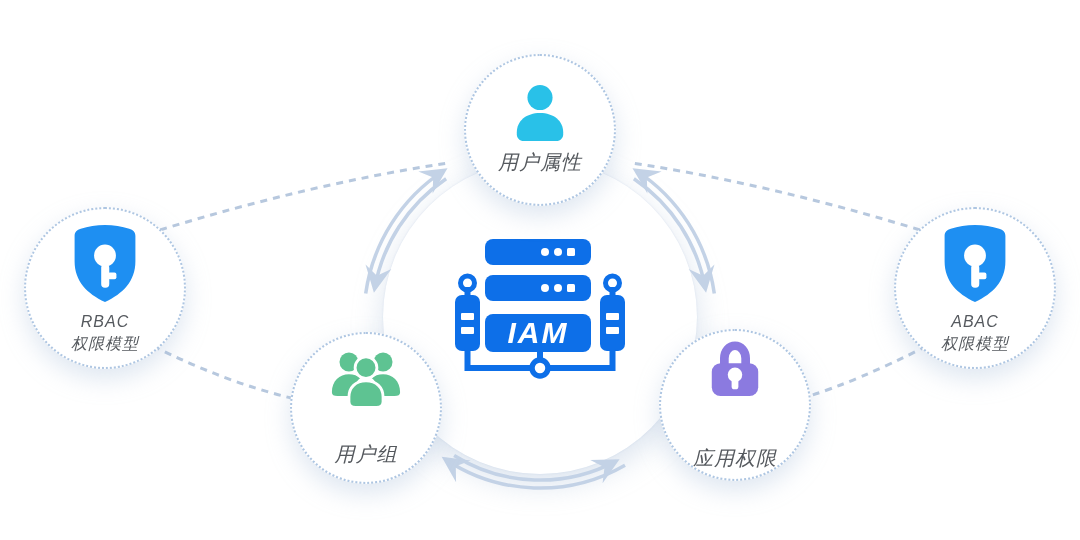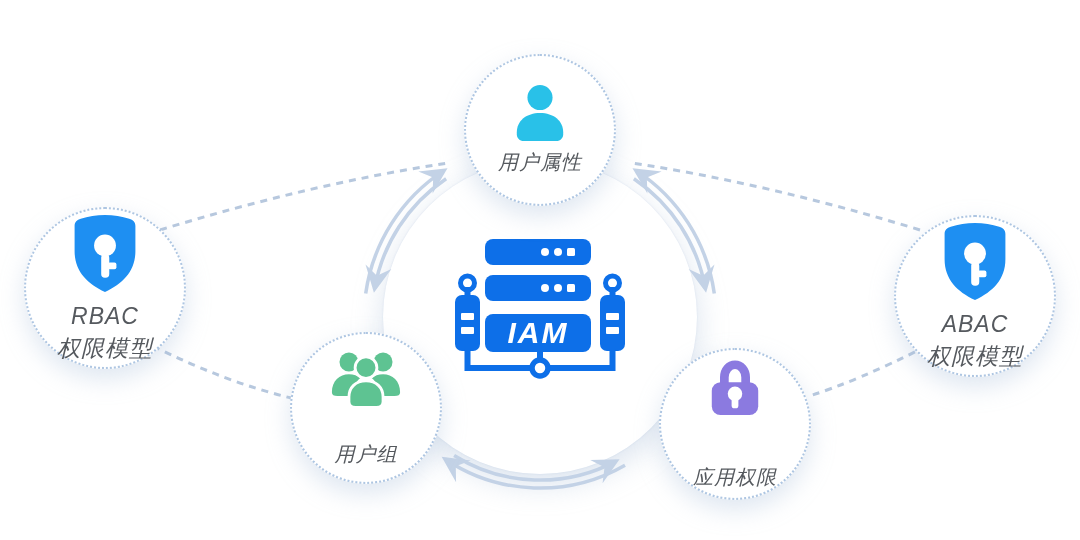--- a/index.html
+++ b/index.html
@@ -27,29 +27,29 @@
   .dash-link{stroke:var(--dash-gray);stroke-width:3;fill:none;stroke-dasharray:7 6;}
   .arrowhead-path{fill:var(--arrow-gray);}
 
   .node{
     position:absolute;background:#fff;border:2px dotted var(--circle-border);border-radius:50%;
     box-shadow:0 10px 24px rgba(164,186,214,.35);
     display:flex;flex-direction:column;align-items:center;justify-content:center;font-style:italic;
   }
   .node-top{left:464px;top:54px;width:152px;height:152px;}
   .node-rbac{left:24px;top:207px;width:162px;height:162px;}
-  .node-abac{left:894px;top:215px;width:162px;height:162px;}
+  .node-abac{left:894px;top:207px;width:162px;height:162px;}
   .node-group{left:290px;top:332px;width:152px;height:152px;gap:24px;}
-  .node-app{left:659px;top:348px;width:152px;height:152px;gap:40px;}
+  .node-app{left:659px;top:329px;width:152px;height:152px;gap:40px;}
 
   .node-label{
     font-size:20px;color:var(--label-gray);letter-spacing:1px;margin-top:7px;
     text-align:center;line-height:1.35;white-space:nowrap;
   }
-  .node-label.two-line{font-size:23px;margin-top:5px;}
+  .node-label.two-line{font-size:16px;margin-top:5px;}
 
   .fill-person{fill:var(--person-cyan);}
   .fill-group{fill:var(--group-green);}
   .fill-lock{fill:var(--lock-purple);}
   .stroke-lock{stroke:var(--lock-purple);}
   .fill-shield{fill:var(--shield-blue);}
   .fill-iam{fill:var(--iam-blue);}
   .stroke-iam{stroke:var(--iam-blue);}
 
   .iam-block{position:absolute;left:452px;top:237px;width:176px;height:150px;}

